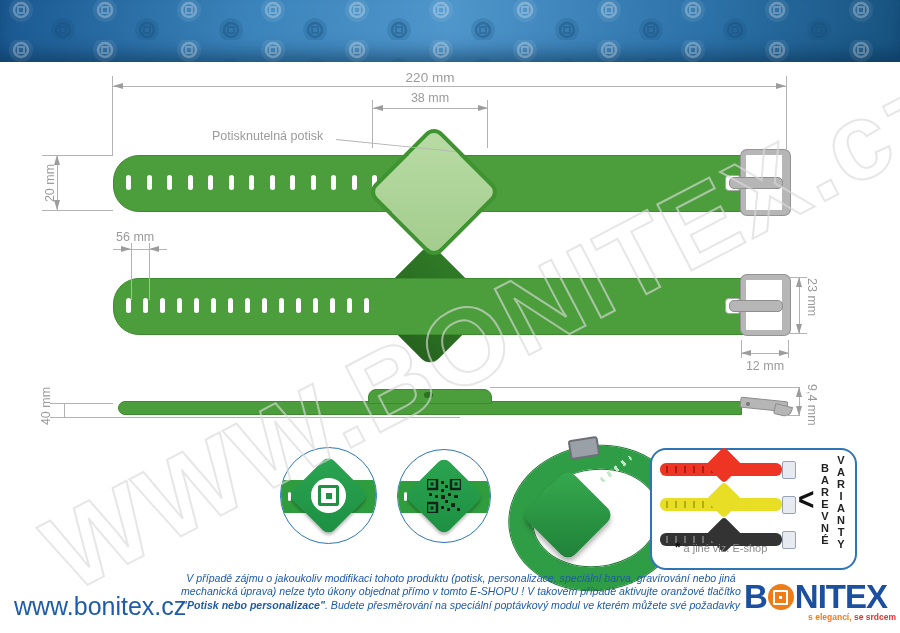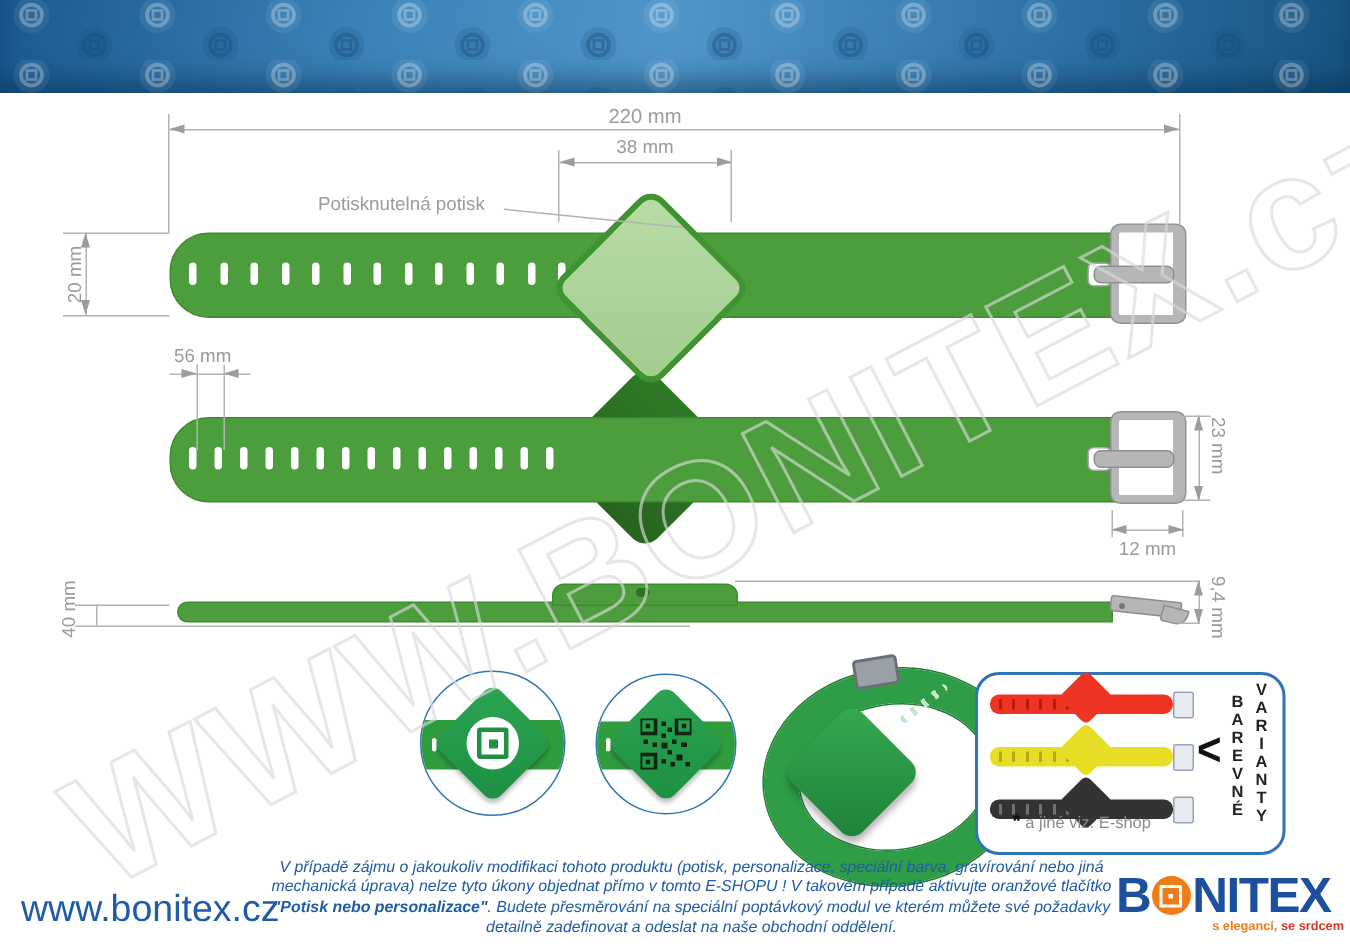--- a/index.html
+++ b/index.html
@@ -296,21 +296,20 @@
   <div class="watermark">WWW.BONITEX.cz</div>
 
   <div class="site">www.bonitex.cz</div>
 
   <div class="disc">
     <div>V případě zájmu o jakoukoliv modifikaci tohoto produktu (potisk, personalizace, speciální barva, gravírování nebo jiná</div>
     <div>mechanická úprava) nelze tyto úkony objednat přímo v tomto E-SHOPU ! V takovém případě aktivujte oranžové tlačítko</div>
     <div>
       <b>"Potisk nebo personalizace"</b><span>. Budete přesměrování na speciální poptávkový modul ve kterém můžete své požadavky</span>
     </div>
-    <div>detailně zadefinovat a odeslat na naše obchodní oddělení.</div>
   </div>
 
   <div class="logo">
     <div class="logo-row">
       <span>B</span>
       <span class="logo-chip">
         <span class="logo-chip-sq">
             <span class="logo-chip-dot"></span>
           </span>
       </span>

